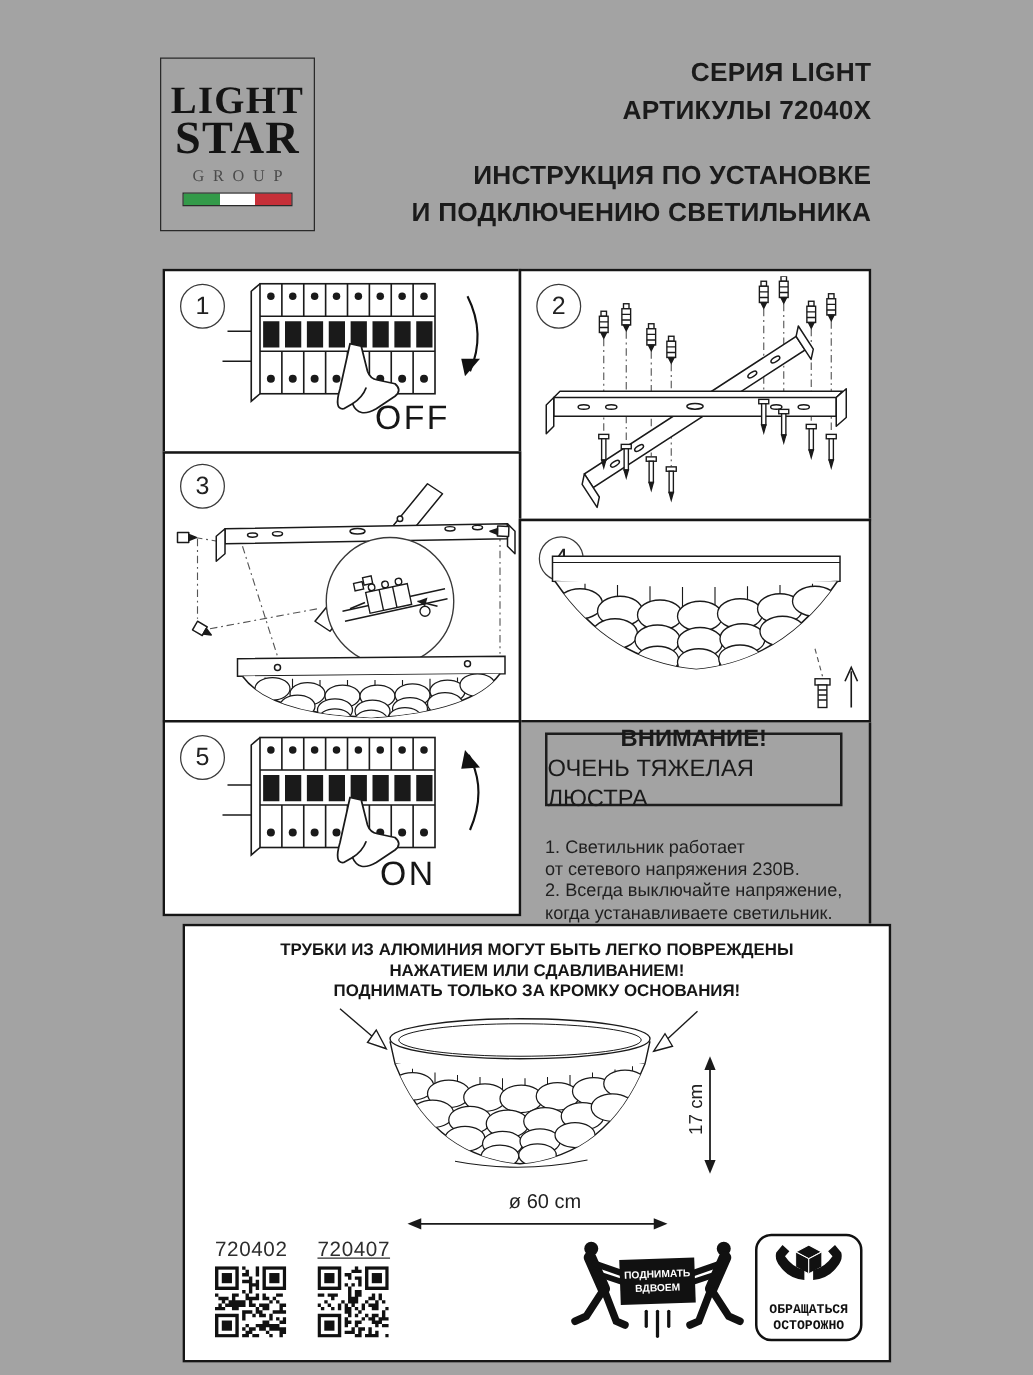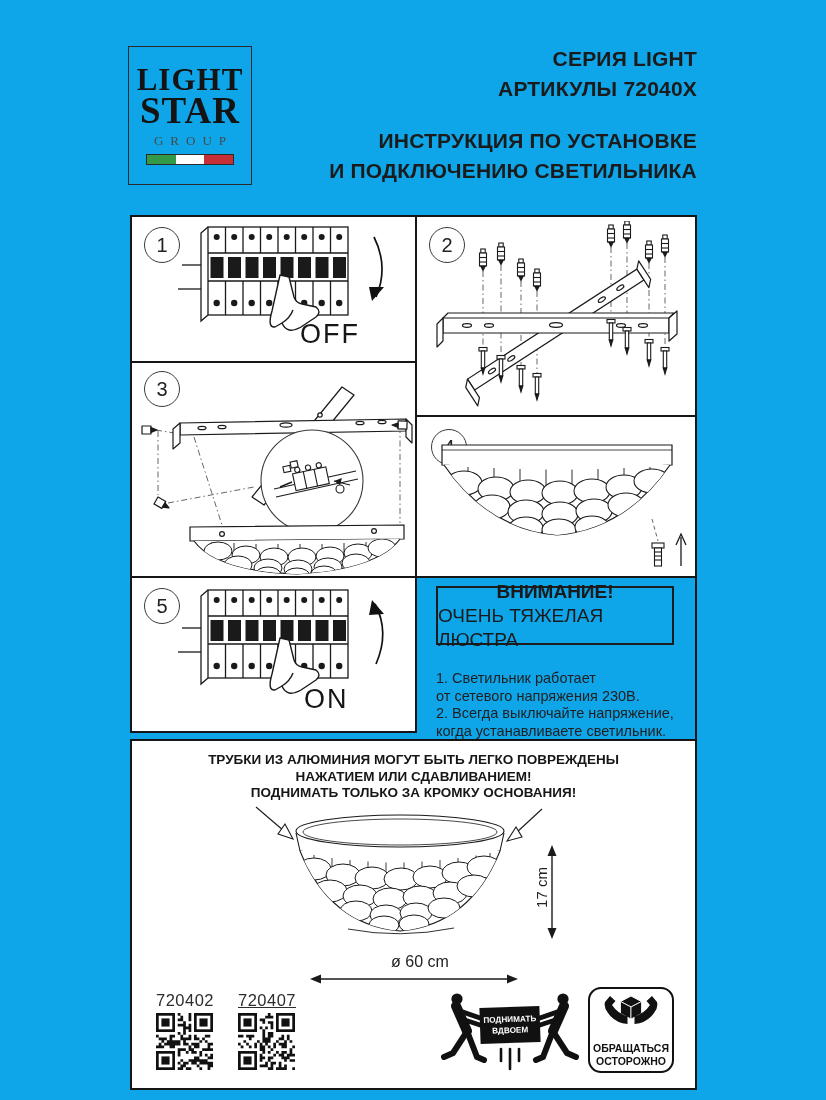--- a/index.html
+++ b/index.html
@@ -1,16 +1,16 @@
 <!DOCTYPE html>
 <html><head>
 <meta charset="utf-8">
 <style>
   html,body{margin:0;padding:0;background:#fff;}
-  #page{position:relative;width:826px;height:1100px;background:#0ea5e9;
+  #page{position:relative;width:826px;height:1100px;background:#a3a3a3;
         font-family:"Liberation Sans",sans-serif;color:#1a1a1a;overflow:hidden;}
   .abs{position:absolute;}
   
   #logo-box{left:128px;top:46px;width:122px;height:137px;border:1.5px solid #2a2a2a;
             display:flex;flex-direction:column;align-items:center;justify-content:center;}
   .logo-word{font-family:"Liberation Serif",serif;font-weight:700;color:#141414;line-height:0.92;letter-spacing:1px;}
   #logo-light{font-size:31px;}
   #logo-star{font-size:37px;}
   #logo-group{font-size:13px;letter-spacing:7px;color:#4a4a4a;margin:5px 0 0 7px;font-weight:400;font-family:Liberation Serif, serif;}
   #logo-flag{width:86px;height:9px;border:1px solid #2a2a2a;display:flex;margin-top:5px;}
@@ -19,38 +19,38 @@
                line-height:30px;color:#1b1b1b;letter-spacing:0.2px;}
   #title-gap{height:22px;}
   
   .panel{border:2px solid #161616;background:#fff;box-sizing:border-box;}
   #panel1{left:130px;top:215px;width:287px;height:148px;}
   #panel2{left:415px;top:215px;width:282px;height:202px;}
   #panel3{left:130px;top:361px;width:287px;height:217px;}
   #panel4{left:415px;top:415px;width:282px;height:163px;}
   #panel5{left:130px;top:576px;width:287px;height:157px;}
   #info-col{left:415px;top:578px;width:282px;height:161px;border-right:2px solid #161616;box-sizing:border-box;}
-  #panelB{left:130px;top:739px;width:567px;height:351px;}
+  #panelB{left:146px;top:739px;width:567px;height:351px;}
   .badge{width:34px;height:34px;border:1.5px solid #3a3a3a;border-radius:50%;
          display:flex;align-items:center;justify-content:center;font-size:20px;color:#222;}
   .switch-label{font-size:27px;letter-spacing:2px;color:#161616;}
   
   #warnbox{left:21px;top:8px;width:234px;height:55px;border:2px solid #1d1d1d;
            display:flex;flex-direction:column;align-items:center;justify-content:center;line-height:24px;}
   #warnbox .l1{font-weight:700;font-size:19px;}
   #warnbox .l2{font-size:19px;}
   #notes{left:21px;top:92px;width:252px;font-size:14.5px;line-height:17.5px;color:#1f1f1f;}
   
   #bwarn{left:0;top:11px;width:563px;text-align:center;font-weight:700;font-size:13.5px;line-height:16.5px;color:#161616;}
   #dim-v-label{left:389px;top:138px;font-size:15px;transform:rotate(-90deg);color:#222;}
   #dim-h-label{left:238px;top:212px;width:100px;text-align:center;font-size:16px;color:#222;}
   .code-label{top:250px;width:60px;text-align:center;font-size:16.5px;font-weight:400;color:#2d2d2d;letter-spacing:0.5px;}
   #care-box{left:456px;top:246px;width:86px;height:86px;border:2.5px solid #111;border-radius:13px;
             display:flex;flex-direction:column;align-items:center;justify-content:flex-start;box-sizing:border-box;}
-  #care-box .txt{font-size:10.5px;font-weight:700;line-height:13px;text-align:center;color:#111;}
+  #care-box .txt{font-size:10.5px;font-weight:700;line-height:13px;text-align:center;color:#111;font-family:Liberation Mono, monospace;}
   svg{display:block;}
 </style>
 </head>
 <body>
 
 <div id="page">
 
   <div class="abs" id="logo-box">
     <div class="logo-word" id="logo-light">LIGHT</div>
     <div class="logo-word" id="logo-star">STAR</div>

